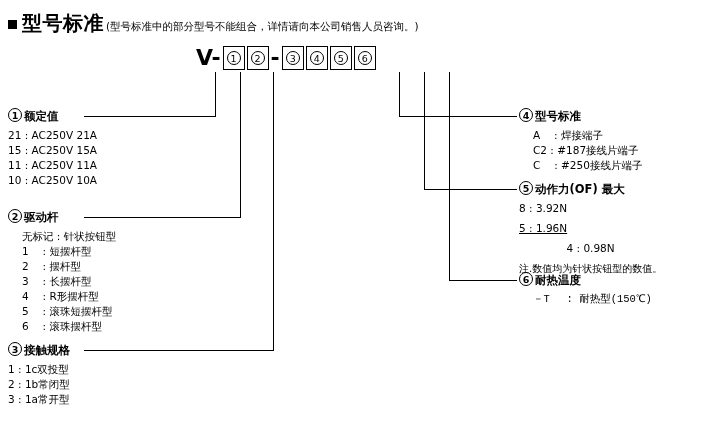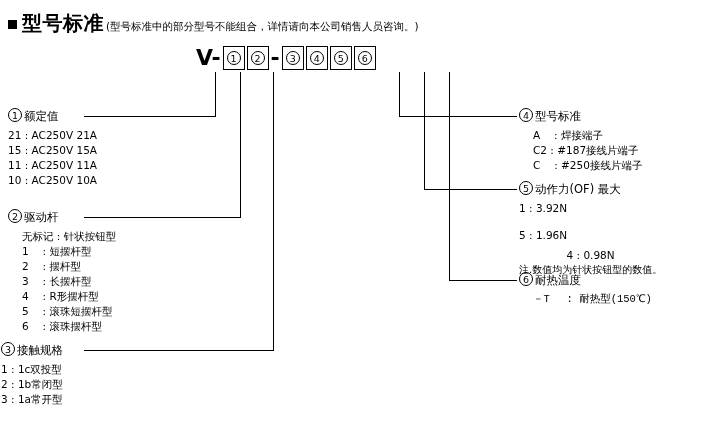--- a/index.html
+++ b/index.html
@@ -104,21 +104,21 @@
     background: #000;
   }
 
   
   .blk {
     position: absolute;
     white-space: nowrap;
   }
   .blk .blk-title {
     font-size: 11.5px;
-    font-weight: normal;
+    font-weight: bold;
     margin-bottom: 4px;
   }
   .blk .blk-title .circnum {
     margin-right: 2px;
     position: relative;
     top: -1px;
   }
   .blk .line {
     font-size: 10.5px;
     line-height: 15px;
@@ -199,21 +199,21 @@
     </div>
     <div class="line indent">无标记 : 针状按钮型</div>
     <div class="line indent">1　 : 短摆杆型</div>
     <div class="line indent">2　 : 摆杆型</div>
     <div class="line indent">3　 : 长摆杆型</div>
     <div class="line indent">4　 : R形摆杆型</div>
     <div class="line indent">5　 : 滚珠短摆杆型</div>
     <div class="line indent">6　 : 滚珠摆杆型</div>
   </div>
 
-  <div class="blk" style="left:1px; top:343px;">
+  <div class="blk" style="left:8px; top:343px;">
     <div class="blk-title">
       <span class="circnum">3</span><span>接触规格</span>
     </div>
     <div class="line">1 : 1c双投型</div>
     <div class="line">2 : 1b常闭型</div>
     <div class="line">3 : 1a常开型</div>
   </div>
 
   <div class="blk" style="left:519px; top:109px;">
     <div class="blk-title">
@@ -221,24 +221,24 @@
     </div>
     <div class="line indent">A　 : 焊接端子</div>
     <div class="line indent">C2 : #187接线片端子</div>
     <div class="line indent">C　 : #250接线片端子</div>
   </div>
 
   <div class="blk" style="left:519px; top:182px;">
     <div class="blk-title">
       <span class="circnum">5</span><span>动作力(OF) 最大</span>
     </div>
-    <div class="line" style="margin-top:4px;">1 : 3.92N</div>
-    <div class="line" style="margin-top:12px;">5 : 1.96N</div>
+    <div class="line" style="margin-top:4px;">8 : 3.92N</div>
+    <div class="line" style="margin-top:5px;text-decoration:underline;">5 : 1.96N</div>
     <div class="line" style="margin-top:5px;text-align:center;">4 : 0.98N</div>
-    <div class="sub" style="">注.数值均为针状按钮型的数值。</div>
+    <div class="sub" style="margin-top:6px;">注.数值均为针状按钮型的数值。</div>
   </div>
 
   <div class="blk" style="left:519px; top:273px;">
     <div class="blk-title">
       <span class="circnum">6</span><span>耐热温度</span>
     </div>
     <div class="line indent" style="margin-top:2px;font-family:Liberation Mono, monospace;">－T　 : 耐热型(150℃)</div>
   </div>
 
 </div>

